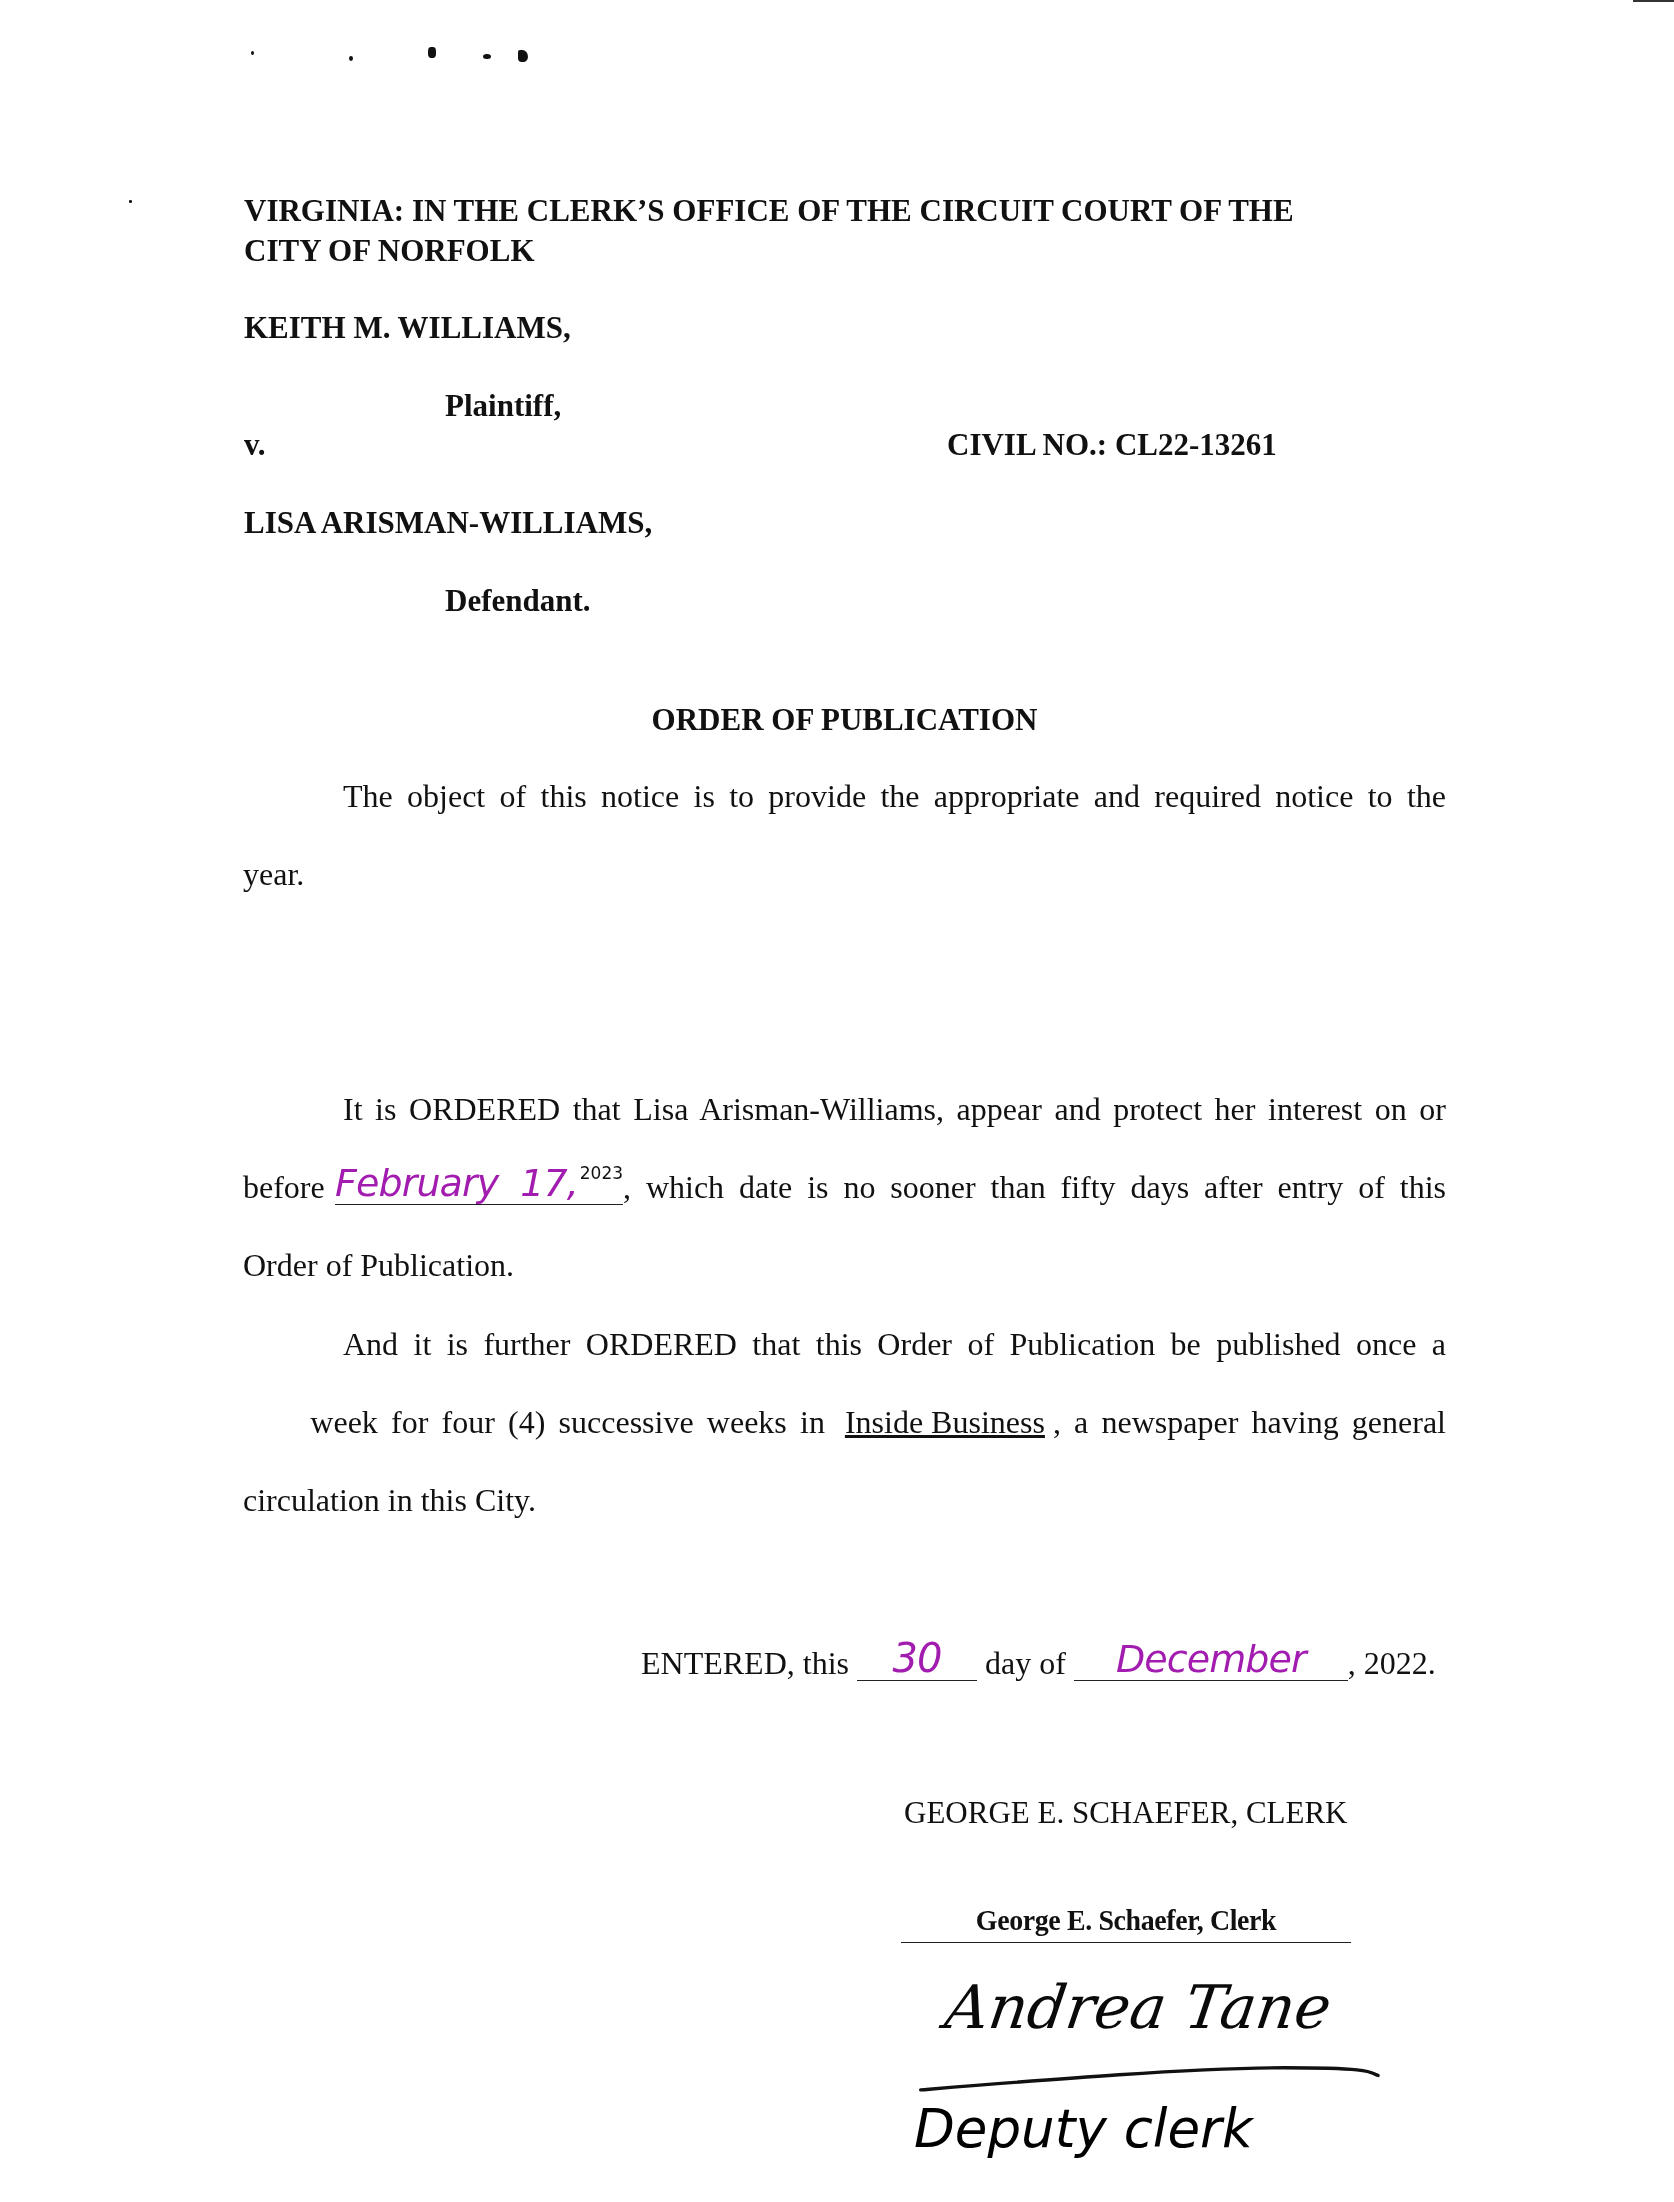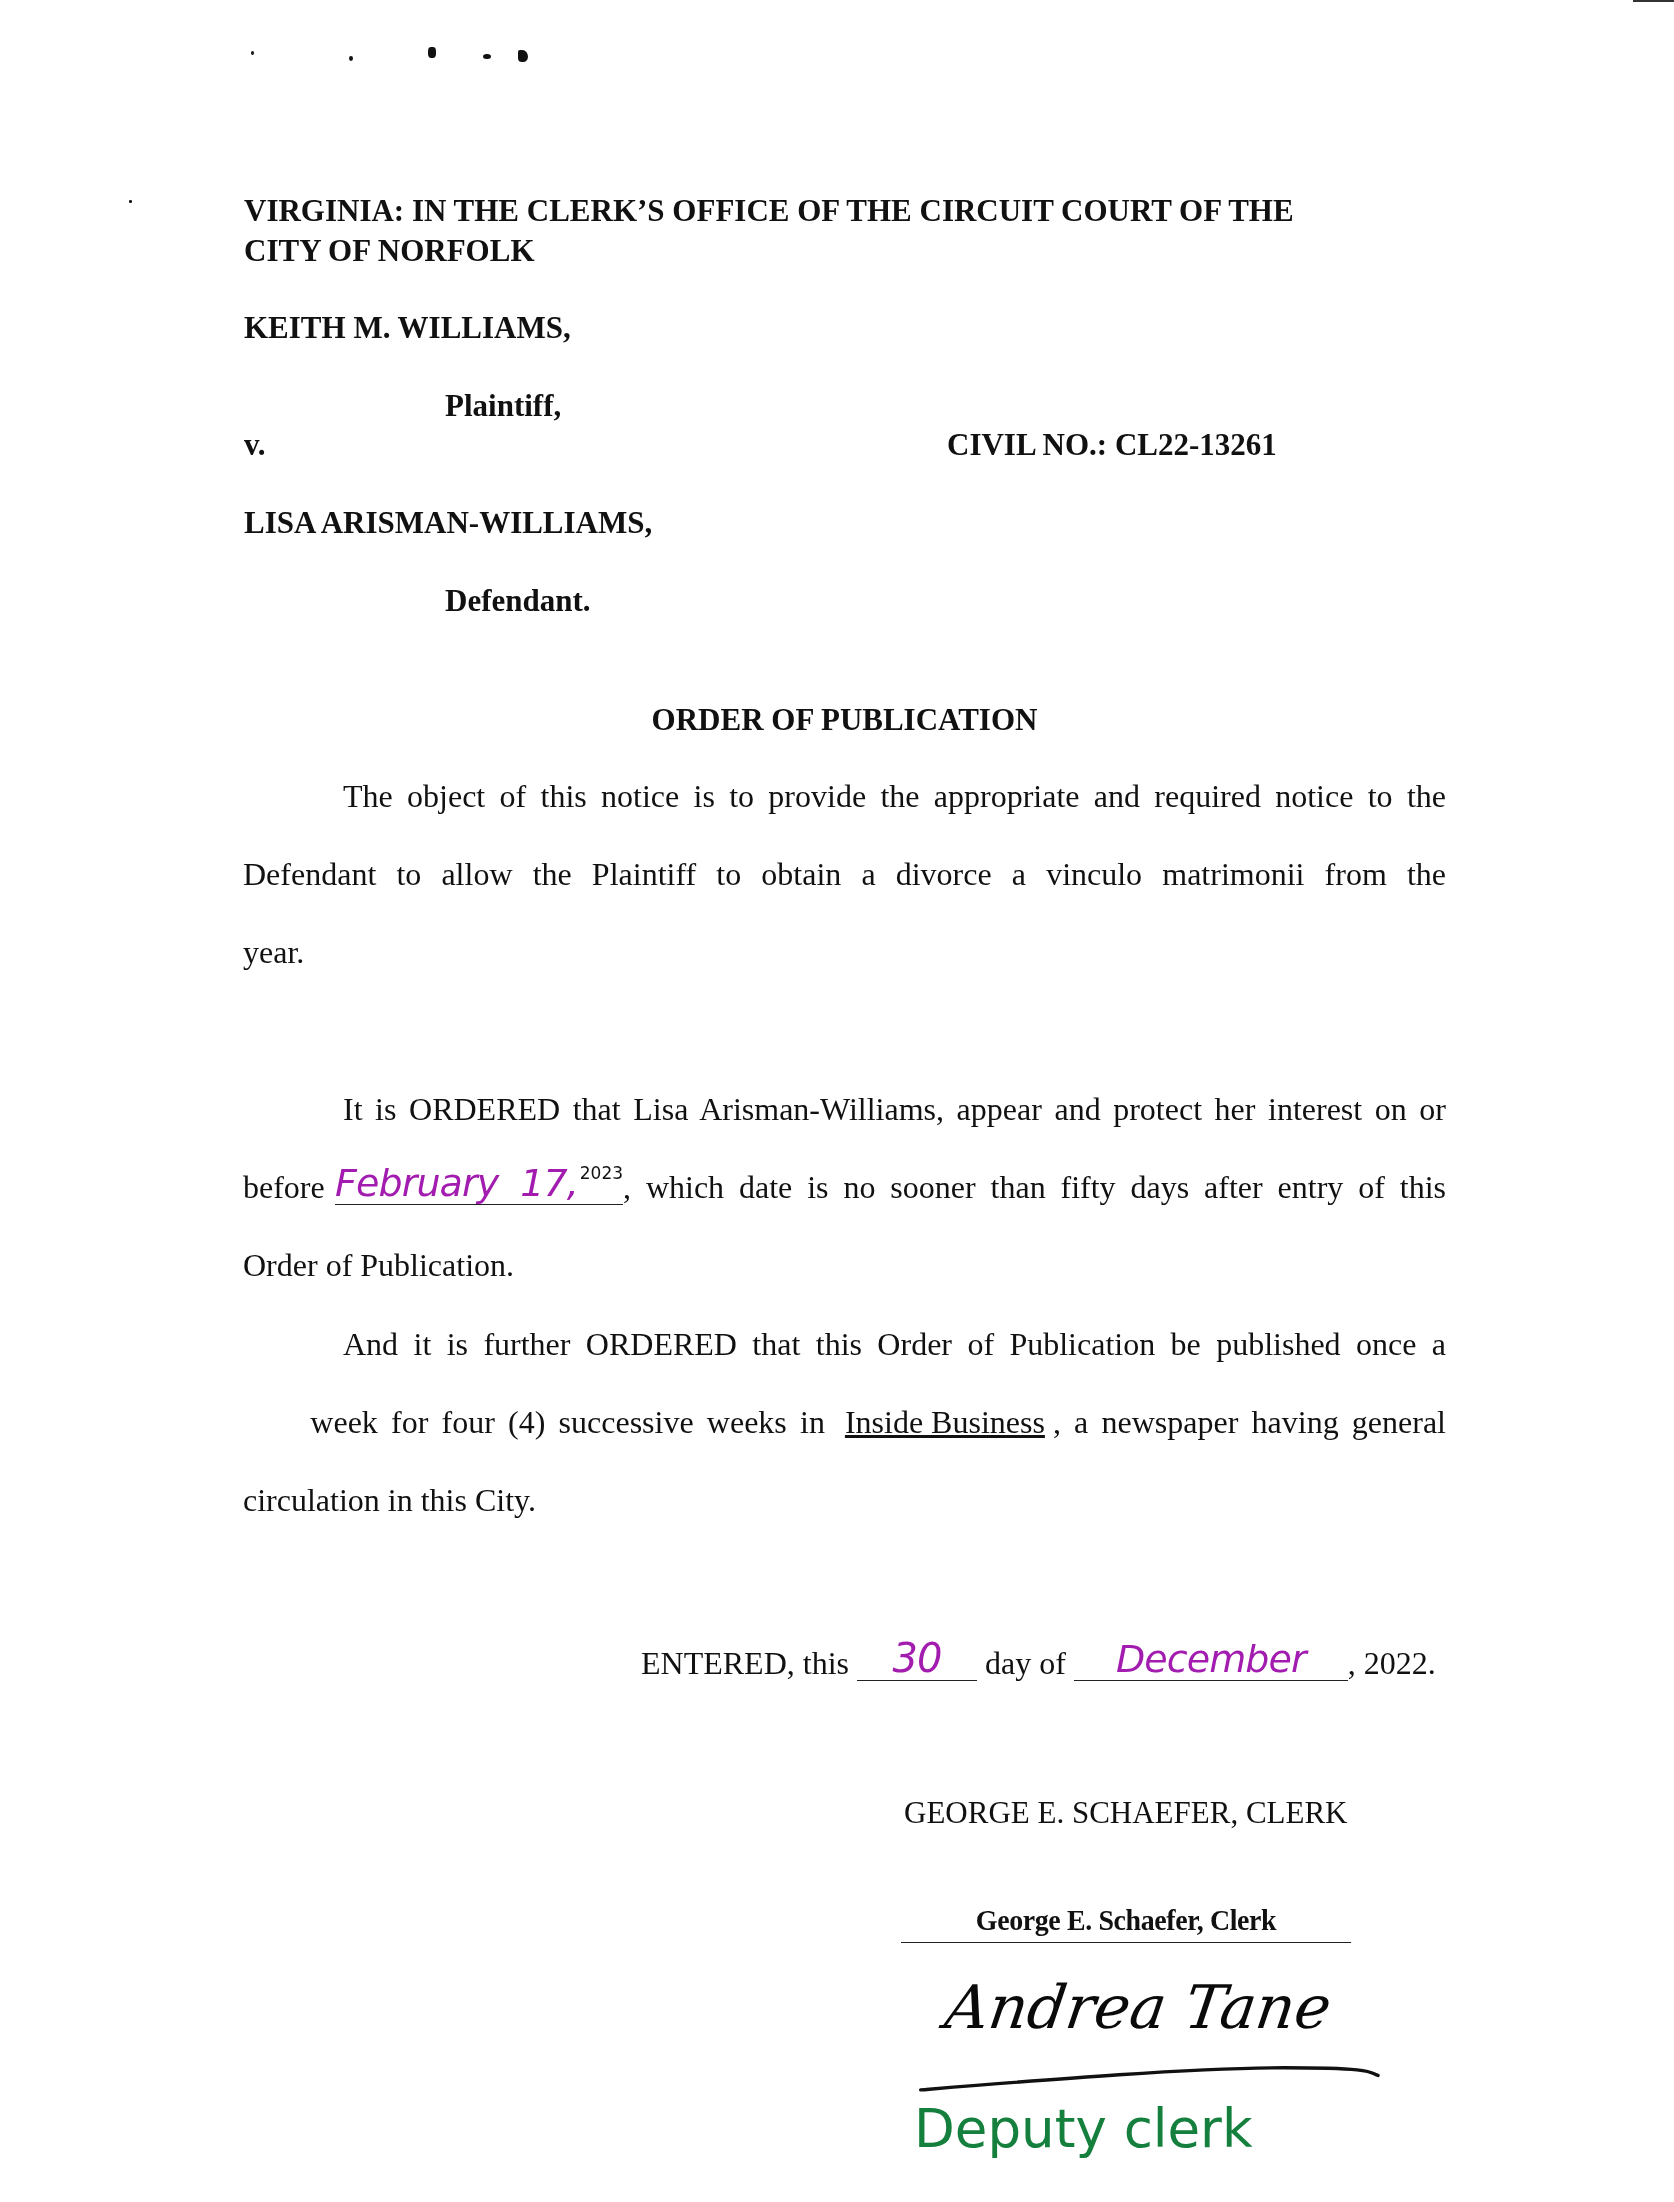--- a/index.html
+++ b/index.html
@@ -115,22 +115,23 @@
     .sig-line {
       position: absolute;
       left: 916px;
       top: 2061px;
     }
     .deputy-label {
       position: absolute;
       left: 914px;
       top: 2098px;
       font-family: "DejaVu Sans", sans-serif;
+      font-style: italic;
       font-size: 53px;
-      color: #15803d;
+      color: #000000;
     }
   </style>
 </head>
 <body>
 
 <div class="corner-bar"></div>
 <div class="speck" style="left:251px;top:51px;width:3.4px;height:4.3px;"></div>
 <div class="speck" style="left:349px;top:56px;width:4.3px;height:5.2px;"></div>
 <div class="speck" style="left:428px;top:47px;width:7.7px;height:11.2px;border-radius:40%;"></div>
 <div class="speck" style="left:483px;top:54px;width:7.7px;height:5.2px;"></div>
@@ -149,21 +150,20 @@
   <span>CIVIL NO.:</span>
   <span>CL22-13261</span>
 </div>
 <div class="abs party bold" style="left:244px;top:505px;">LISA ARISMAN-WILLIAMS,</div>
 <div class="abs party bold" style="left:445px;top:583px;">Defendant.</div>
 
 <div class="abs doc-title" style="top:702px;">ORDER OF PUBLICATION</div>
 
 <div class="body-text" style="top:757px;">
   <span class="body-line indent">The object of this notice is to provide the appropriate and required notice to the</span>
-  <span class="body-line">Defendant to allow the Plaintiff to obtain a divorce a vinculo matrimonii from the</span>
   <span class="body-line last">year.</span>
 </div>
 
 <div class="body-text" style="top:1070px;">
   <span class="body-line indent">It is ORDERED that Lisa Arisman-Williams, appear and protect her interest on or</span>
   <span class="body-line" style="display:flex;align-items:baseline;justify-content:space-between;">
     <span style="margin-right:10.3px;">before</span>
     <span class="blank" style="width:288px;">
       <span class="hand" style="font-size:38px;">February 17,</span><span class="sup-year">2023</span>
     </span>

